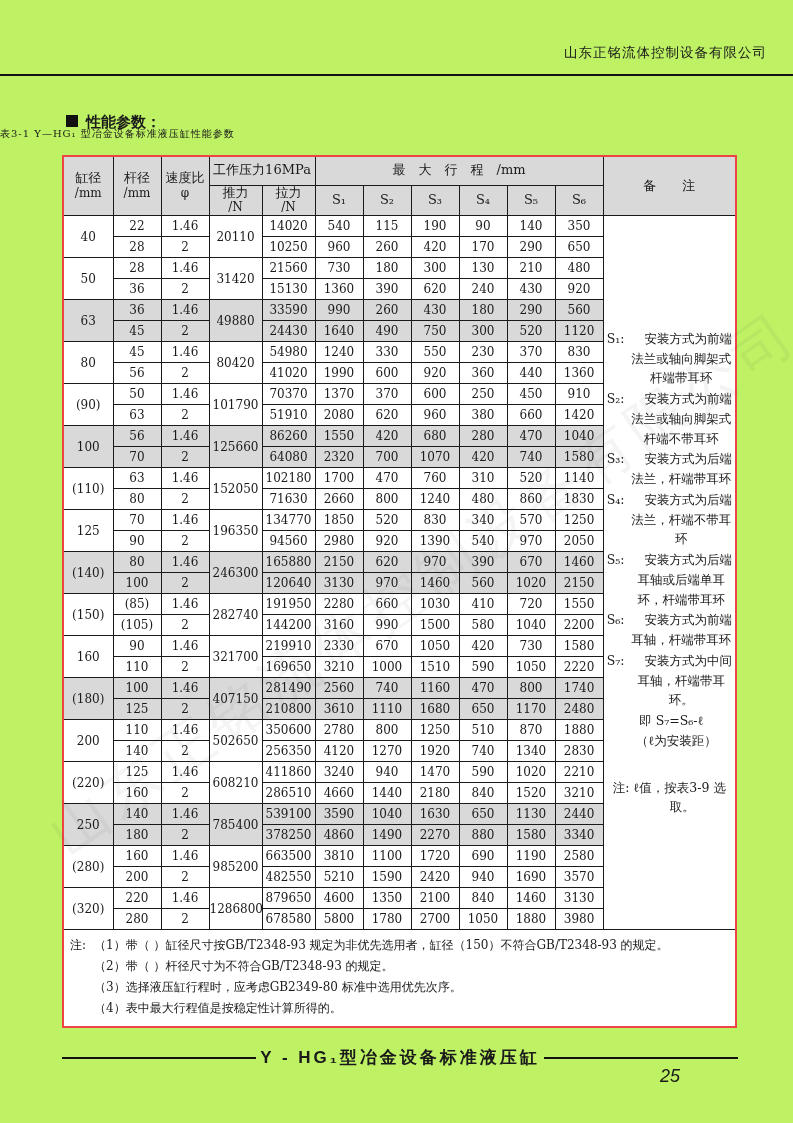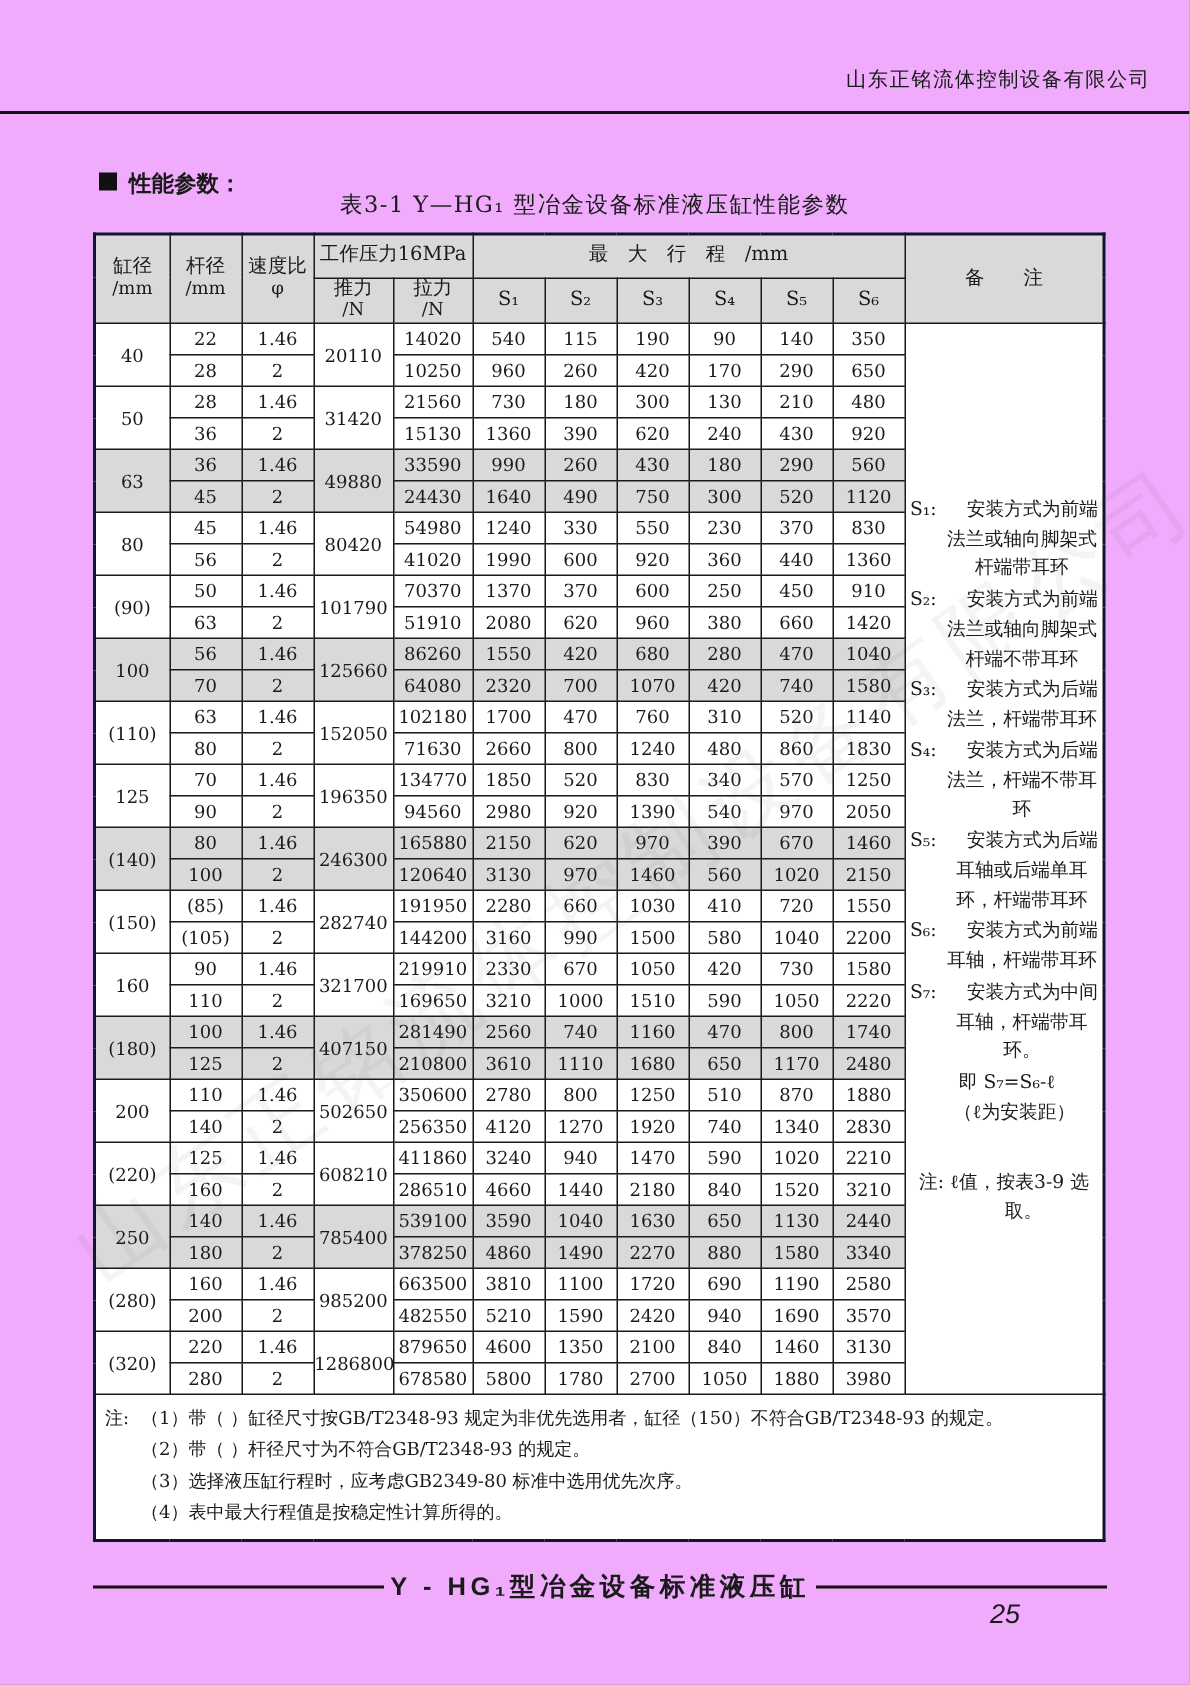--- a/index.html
+++ b/index.html
@@ -1,30 +1,30 @@
 <!DOCTYPE html>
 <html><head>
 <meta charset="utf-8">
 <style>
   * { margin:0; padding:0; box-sizing:border-box; }
   body { background:#888; font-family:"DejaVu Serif","Liberation Serif",serif; color:#1a1a1a; }
-  .page { position:relative; width:793px; height:1123px; background:#f0abfc; margin:0 auto; overflow:hidden; }
+  .page { position:relative; width:793px; height:1123px; background:#bef264; margin:0 auto; overflow:hidden; }
 
   .company { position:absolute; top:44px; right:26px; font-size:13.5px; letter-spacing:1px; }
   .top-rule { position:absolute; top:74px; left:0; width:793px; height:2px; background:#111; }
 
   .section-title { position:absolute; top:113px; left:66px; font-family:Liberation Mono, monospace; font-weight:bold; font-size:15px; }
   .sq { display:inline-block; width:12px; height:12px; background:#111; margin-right:8px; }
-  .table-title { position:absolute; top:127px; left:0; width:793px; text-align:center; font-size:15px; letter-spacing:1px; }
+  .table-title { position:absolute; top:127px; left:0; width:793px; font-size:10px; letter-spacing:1px; }
 
   .watermark { position:absolute; top:560px; left:-20px; width:840px; text-align:center; font-size:58px; letter-spacing:6px; color:rgba(60,60,70,0.06); transform:rotate(-35deg); transform-origin:center; white-space:nowrap; pointer-events:none; z-index:5; }
 
   table.perf { position:absolute; top:155px; left:62px; width:673px; border-collapse:collapse; table-layout:fixed; z-index:2; }
   table.perf th, table.perf td { border:1px solid #1a1a1a; text-align:center; vertical-align:middle; font-weight:normal; padding:0; }
-  table.perf { border:2px solid #0f172a; }
+  table.perf { border:2px solid #ef4444; }
   thead th { background:#d9d9d9; font-size:13px; line-height:1.15; height:29px; }
   thead .unit { font-size:12px; }
   tbody td { font-size:12px; height:21px; line-height:1; background:#fff; }
   tbody tr.shaded td { background:#d9d9d9; }
   td.remarks { background:#fff !important; vertical-align:top; text-align:left; padding:30px 5px 0 7px; font-size:12.5px; line-height:1.58; }
   .remark-item { padding-left:24px; text-indent:-24px; margin-bottom:1px; }
   .rlabel { margin-right:20px; }
   .remark-formula { padding-left:4px; }
   .remark-formula-note { padding-left:14px; }
   .remark-extra-note { margin-top:27px; padding-left:26px; text-indent:-26px; }

